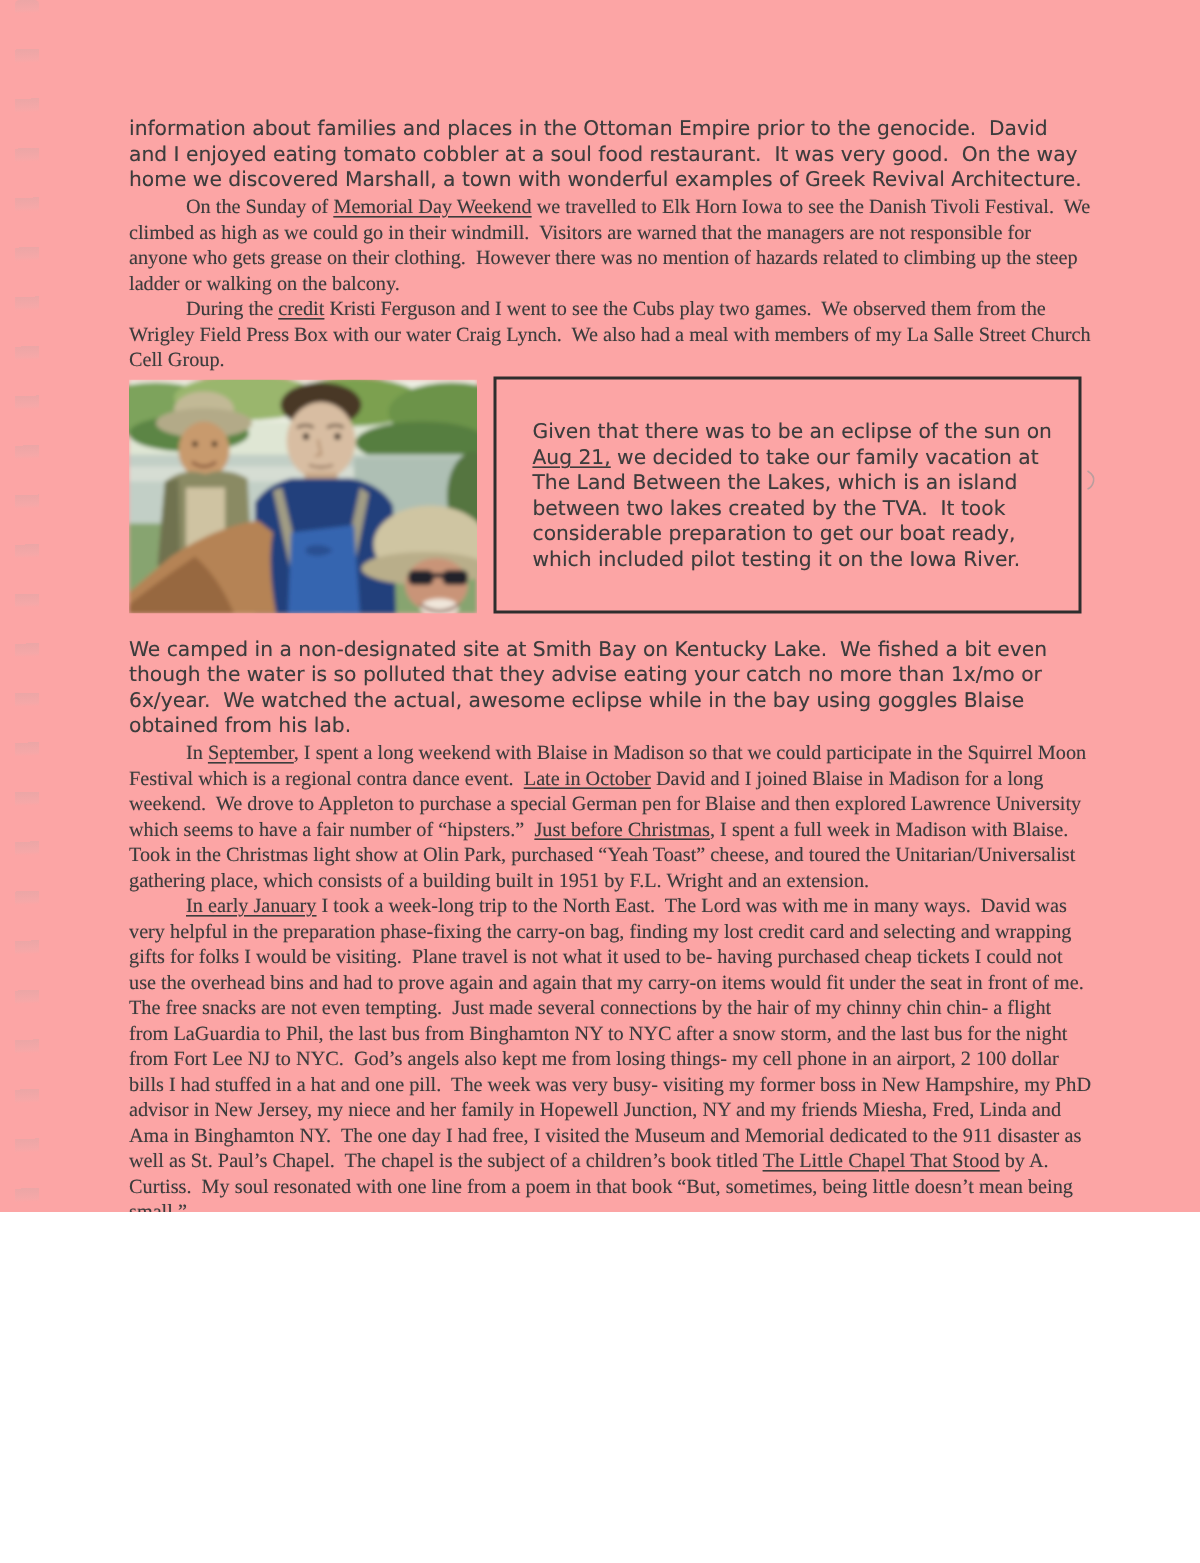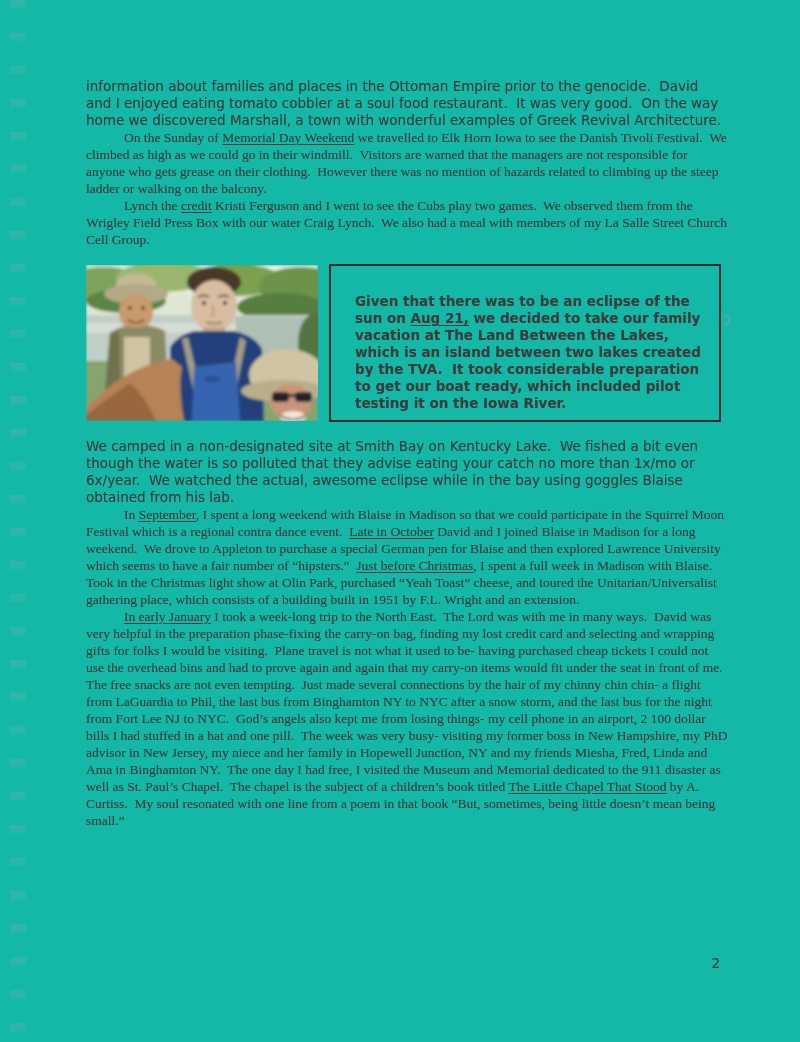--- a/index.html
+++ b/index.html
@@ -1,19 +1,19 @@
 <!DOCTYPE html>
 <html><head>
 <meta charset="utf-8">
 <style>
   html,body{margin:0;padding:0;background:#ffffff;}
   .page{
     position:relative;
-    width:800px;height:1042px;
-    background:#14b8a6;
+    width:800px;height:808px;
+    background:#fca5a5;
     overflow:hidden;
     font-family:"DejaVu Sans","Liberation Sans",sans-serif;
     color:#3c3c3c;
   }
   
   .torn-edge{
     position:absolute;left:10px;top:0;width:16px;height:100%;
     background-image:repeating-linear-gradient(
       178deg,
       rgba(170,170,170,0.20) 0px, rgba(190,190,190,0.10) 7px,
@@ -22,22 +22,22 @@
   }
   .content{
     position:absolute;left:86px;top:78px;width:642px;
     font-size:13.5px;line-height:17px;
     text-shadow:0 0 0.5px rgba(70,70,70,0.45);
   }
   p.para{margin:0;white-space:pre-wrap;}
   p.para.indent{text-indent:38px;font-family:Liberation Serif, serif;}
   .u{text-decoration:underline;text-underline-offset:2px;}
   .media-row{
-    display:flex;align-items:center;gap:11px;
-    margin-top:16px;margin-bottom:16px;font-weight:bold;
+    display:flex;align-items:flex-end;gap:11px;
+    margin-top:3px;margin-bottom:16px;
   }
   .photo-frame{
     width:232px;height:156px;flex:0 0 auto;overflow:hidden;
   }
   .callout-box{
     box-sizing:border-box;
     width:392px;height:158px;flex:0 0 auto;
     border:2px solid #2e2e2e;
     padding:27px 20px 0 24px;
   }
@@ -57,21 +57,21 @@
 <div class="page">
 
   <div class="torn-edge"></div>
 
   <div class="content">
 
     <p class="para"><span>information about families and places in the Ottoman Empire prior to the genocide.  David and I enjoyed eating tomato cobbler at a soul food restaurant.  It was very good.  On the way home we discovered Marshall, a town with wonderful examples of Greek Revival Architecture.</span></p>
 
     <p class="para indent"><span>On the Sunday of </span><span class="u">Memorial Day Weekend</span><span> we travelled to Elk Horn Iowa to see the Danish Tivoli Festival.  We climbed as high as we could go in their windmill.  Visitors are warned that the managers are not responsible for anyone who gets grease on their clothing.  However there was no mention of hazards related to climbing up the steep ladder or walking on the balcony.</span></p>
 
-    <p class="para indent"><span>Lynch the </span><span class="u">credit</span><span> Kristi Ferguson and I went to see the Cubs play two games.  We observed them from the Wrigley Field Press Box with our water Craig Lynch.  We also had a meal with members of my La Salle Street Church Cell Group.</span></p>
+    <p class="para indent"><span>During the </span><span class="u">credit</span><span> Kristi Ferguson and I went to see the Cubs play two games.  We observed them from the Wrigley Field Press Box with our water Craig Lynch.  We also had a meal with members of my La Salle Street Church Cell Group.</span></p>
 
     <div class="media-row">
 
       <div class="photo-frame">
         <svg width="232" height="156" viewBox="0 0 232 156" xmlns="http://www.w3.org/2000/svg">
           <defs>
               <filter id="soft" x="-10%" y="-10%" width="120%" height="120%">
                 <feGaussianBlur stdDeviation="1.4"></feGaussianBlur>
               </filter>
             </defs>

